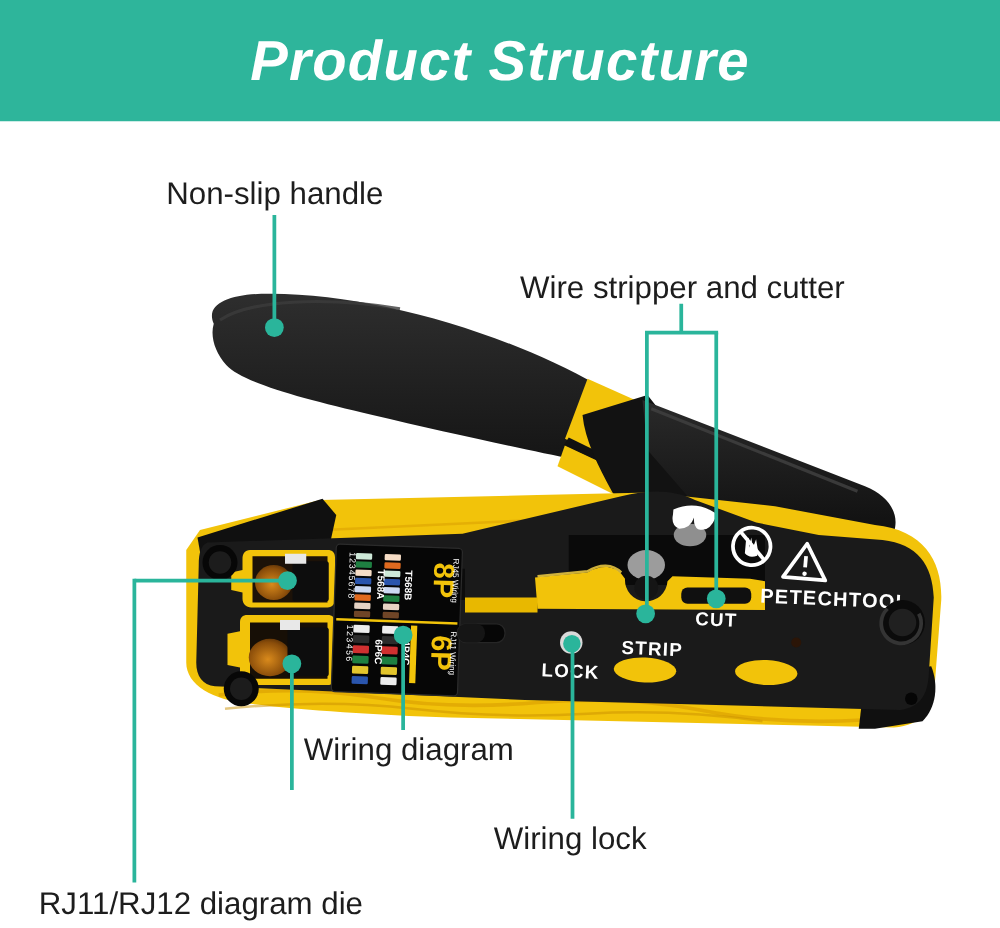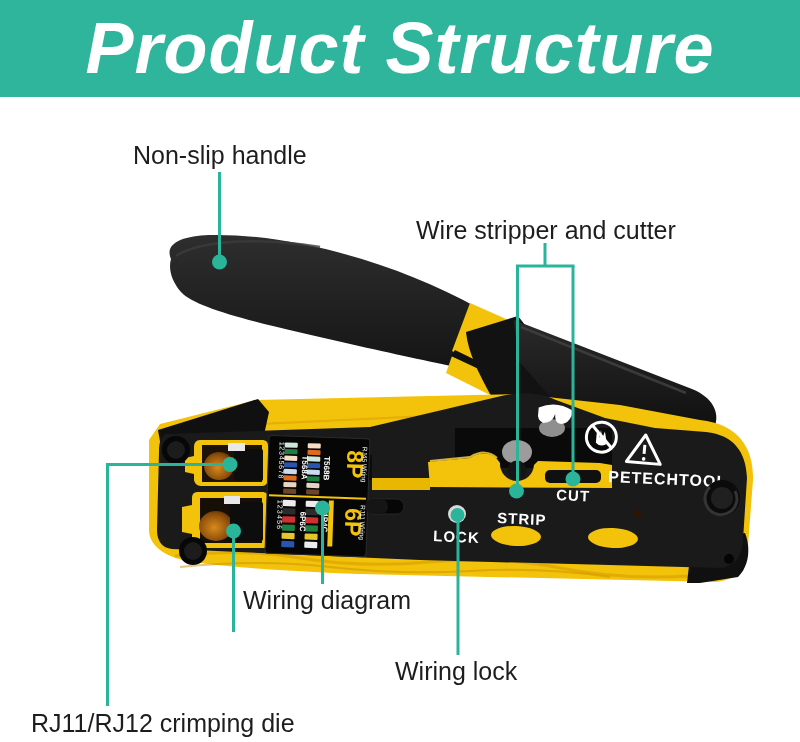--- a/index.html
+++ b/index.html
@@ -7,21 +7,21 @@
     --callout:#2ab59b;
     --body-yellow:#f2c30a;
     --label-color:#1d1d1d;
   }
   *{margin:0;padding:0;box-sizing:border-box;}
   body{background:#ffffff;font-family:"Liberation Sans",sans-serif;}
   .canvas{position:relative;width:800px;height:742px;background:#fff;overflow:hidden;}
   .header{position:absolute;left:0;top:0;width:800px;height:97px;background:var(--header-bg);}
   .header h1{
     text-align:center;color:#ffffff;font-weight:bold;font-style:italic;
-    font-size:72px;line-height:97px;letter-spacing:1px;white-space:nowrap;
+    font-size:45px;line-height:97px;letter-spacing:1px;white-space:nowrap;
     font-family:"Liberation Sans",sans-serif;
   }
   .photo-svg{position:absolute;left:0;top:0;}
   .callout-label{
     position:absolute;font-size:25px;color:var(--label-color);
     white-space:nowrap;font-family:"Liberation Sans",sans-serif;
   }
   .lbl-nonslip{left:133px;top:141px;}
   .lbl-wirestrip{left:416px;top:216px;}
   .lbl-wiring{left:243px;top:586px;}
@@ -261,14 +261,14 @@
 
       <line class="callout-line" x1="458" y1="515" x2="458" y2="655"></line>
       <circle class="callout-dot" cx="457.5" cy="515" r="7"></circle>
     </g>
   </svg>
 
   <div class="callout-label lbl-nonslip">Non-slip handle</div>
   <div class="callout-label lbl-wirestrip">Wire stripper and cutter</div>
   <div class="callout-label lbl-wiring">Wiring diagram</div>
   <div class="callout-label lbl-safety">Wiring lock</div>
-  <div class="callout-label lbl-rj11">RJ11/RJ12 crimping die</div>
+  <div class="callout-label lbl-rj11">RJ11/RJ12 diagram die</div>
 </div>
 
 </body></html>

